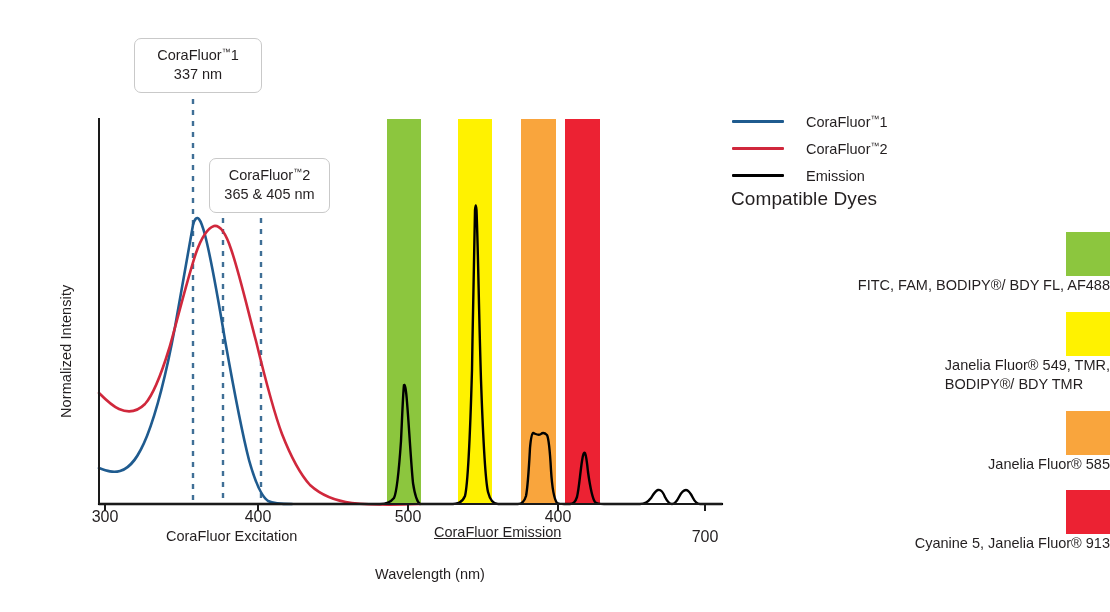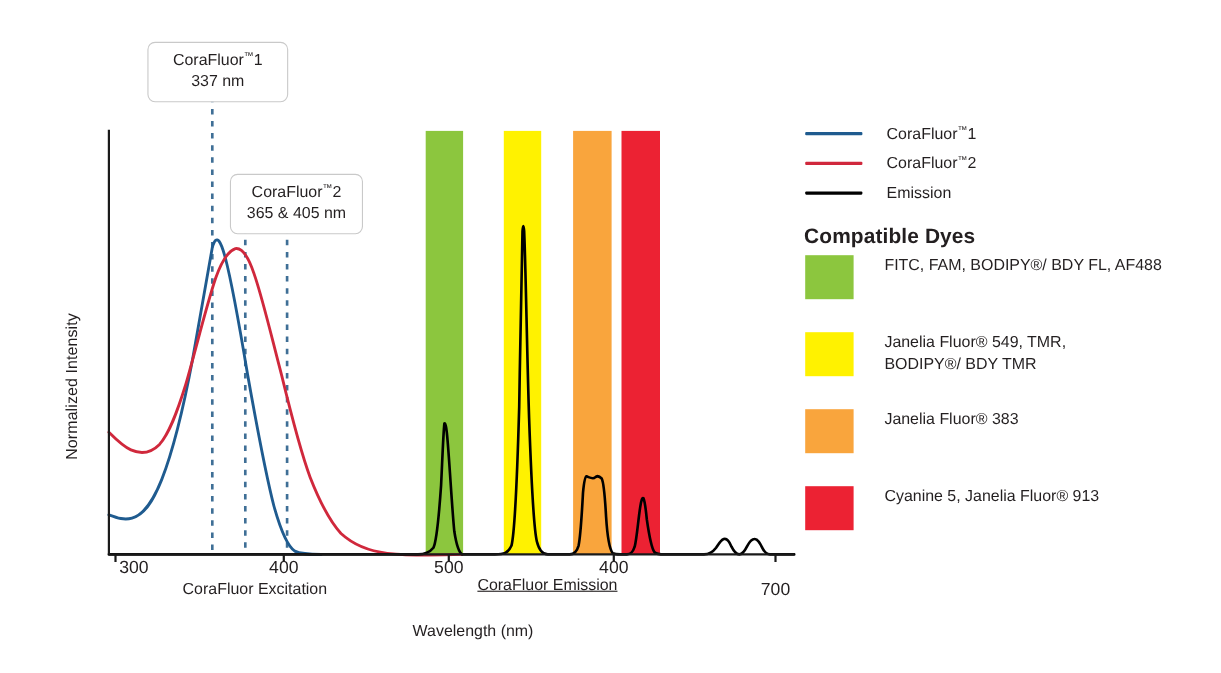--- a/index.html
+++ b/index.html
@@ -75,25 +75,25 @@
   sup.tm{font-size:.62em;vertical-align:.55em;letter-spacing:0;}
 
   
   .right{position:absolute;left:730px;top:0;width:380px;height:612px;}
   .legend-list{position:absolute;left:0;top:108px;width:360px;}
   .legend-row{display:flex;align-items:center;height:27px;}
   .legend-swatch-line{width:52px;height:3px;flex:0 0 52px;margin-left:2px;border-radius:1px;}
   .legend-text{margin-left:22px;font-size:14.5px;color:#231f20;white-space:nowrap;}
 
   .dyes-title{
-    position:absolute;left:1px;top:205px;
-    font-size:19px;font-weight:bold;color:#231f20;letter-spacing:.1px;
+    position:absolute;left:1px;top:188px;
+    font-size:19px;font-weight:normal;color:#231f20;letter-spacing:.1px;
   }
   .dye-list{position:absolute;left:0;top:232px;width:380px;}
-  .dye-row{display:flex;align-items:flex-start;min-height:54px;margin-bottom:16px;}
+  .dye-row{display:flex;align-items:flex-end;min-height:54px;margin-bottom:16px;flex-direction:column;}
   .dye-swatch{
     width:44px;height:40px;flex:0 0 44px;margin-left:2px;
   }
   .dye-text{
     margin-left:28px;font-size:14.5px;line-height:1.35;color:#231f20;
   }
   .dye-text span{display:block;white-space:nowrap;}
 </style>
 </head>
 <body>
@@ -189,21 +189,21 @@
         <line class="tick" x1="408" y1="504" x2="408" y2="511"></line>
         <line class="tick" x1="558" y1="504" x2="558" y2="511"></line>
         <line class="tick" x1="705" y1="504" x2="705" y2="511"></line>
       </g>
     </svg>
 
     <div class="ylabel">
       <span class="ylabel-inner">Normalized Intensity</span>
     </div>
 
-    <div class="tick-label" style="left:75px;top:508px;text-align:right;">300</div>
+    <div class="tick-label" style="left:75px;top:508px;">300</div>
     <div class="tick-label" style="left:228px;top:508px;">400</div>
     <div class="tick-label" style="left:378px;top:508px;">500</div>
     <div class="tick-label" style="left:528px;top:508px;">400</div>
     <div class="tick-label" style="left:675px;top:528px;">700</div>
 
     <div class="region-label" style="left:145px;top:528px;">CoraFluor Excitation</div>
     <div class="region-label" style="left:413px;top:524px;text-decoration:underline;">CoraFluor Emission</div>
 
     <div class="xtitle">Wavelength (nm)</div>
 
@@ -253,21 +253,21 @@
         <div class="dye-swatch" style="background:#fff200;"></div>
         <div class="dye-text">
           <span>Janelia Fluor® 549, TMR,</span>
           <span>BODIPY®/ BDY TMR</span>
         </div>
       </div>
 
       <div class="dye-row">
         <div class="dye-swatch" style="background:#f9a53d;"></div>
         <div class="dye-text">
-          <span>Janelia Fluor® 383</span>
+          <span>Janelia Fluor® 585</span>
         </div>
       </div>
 
       <div class="dye-row">
         <div class="dye-swatch" style="background:#ec2233;"></div>
         <div class="dye-text">
           <span>Cyanine 5, Janelia Fluor® 913</span>
         </div>
       </div>
     </div>

